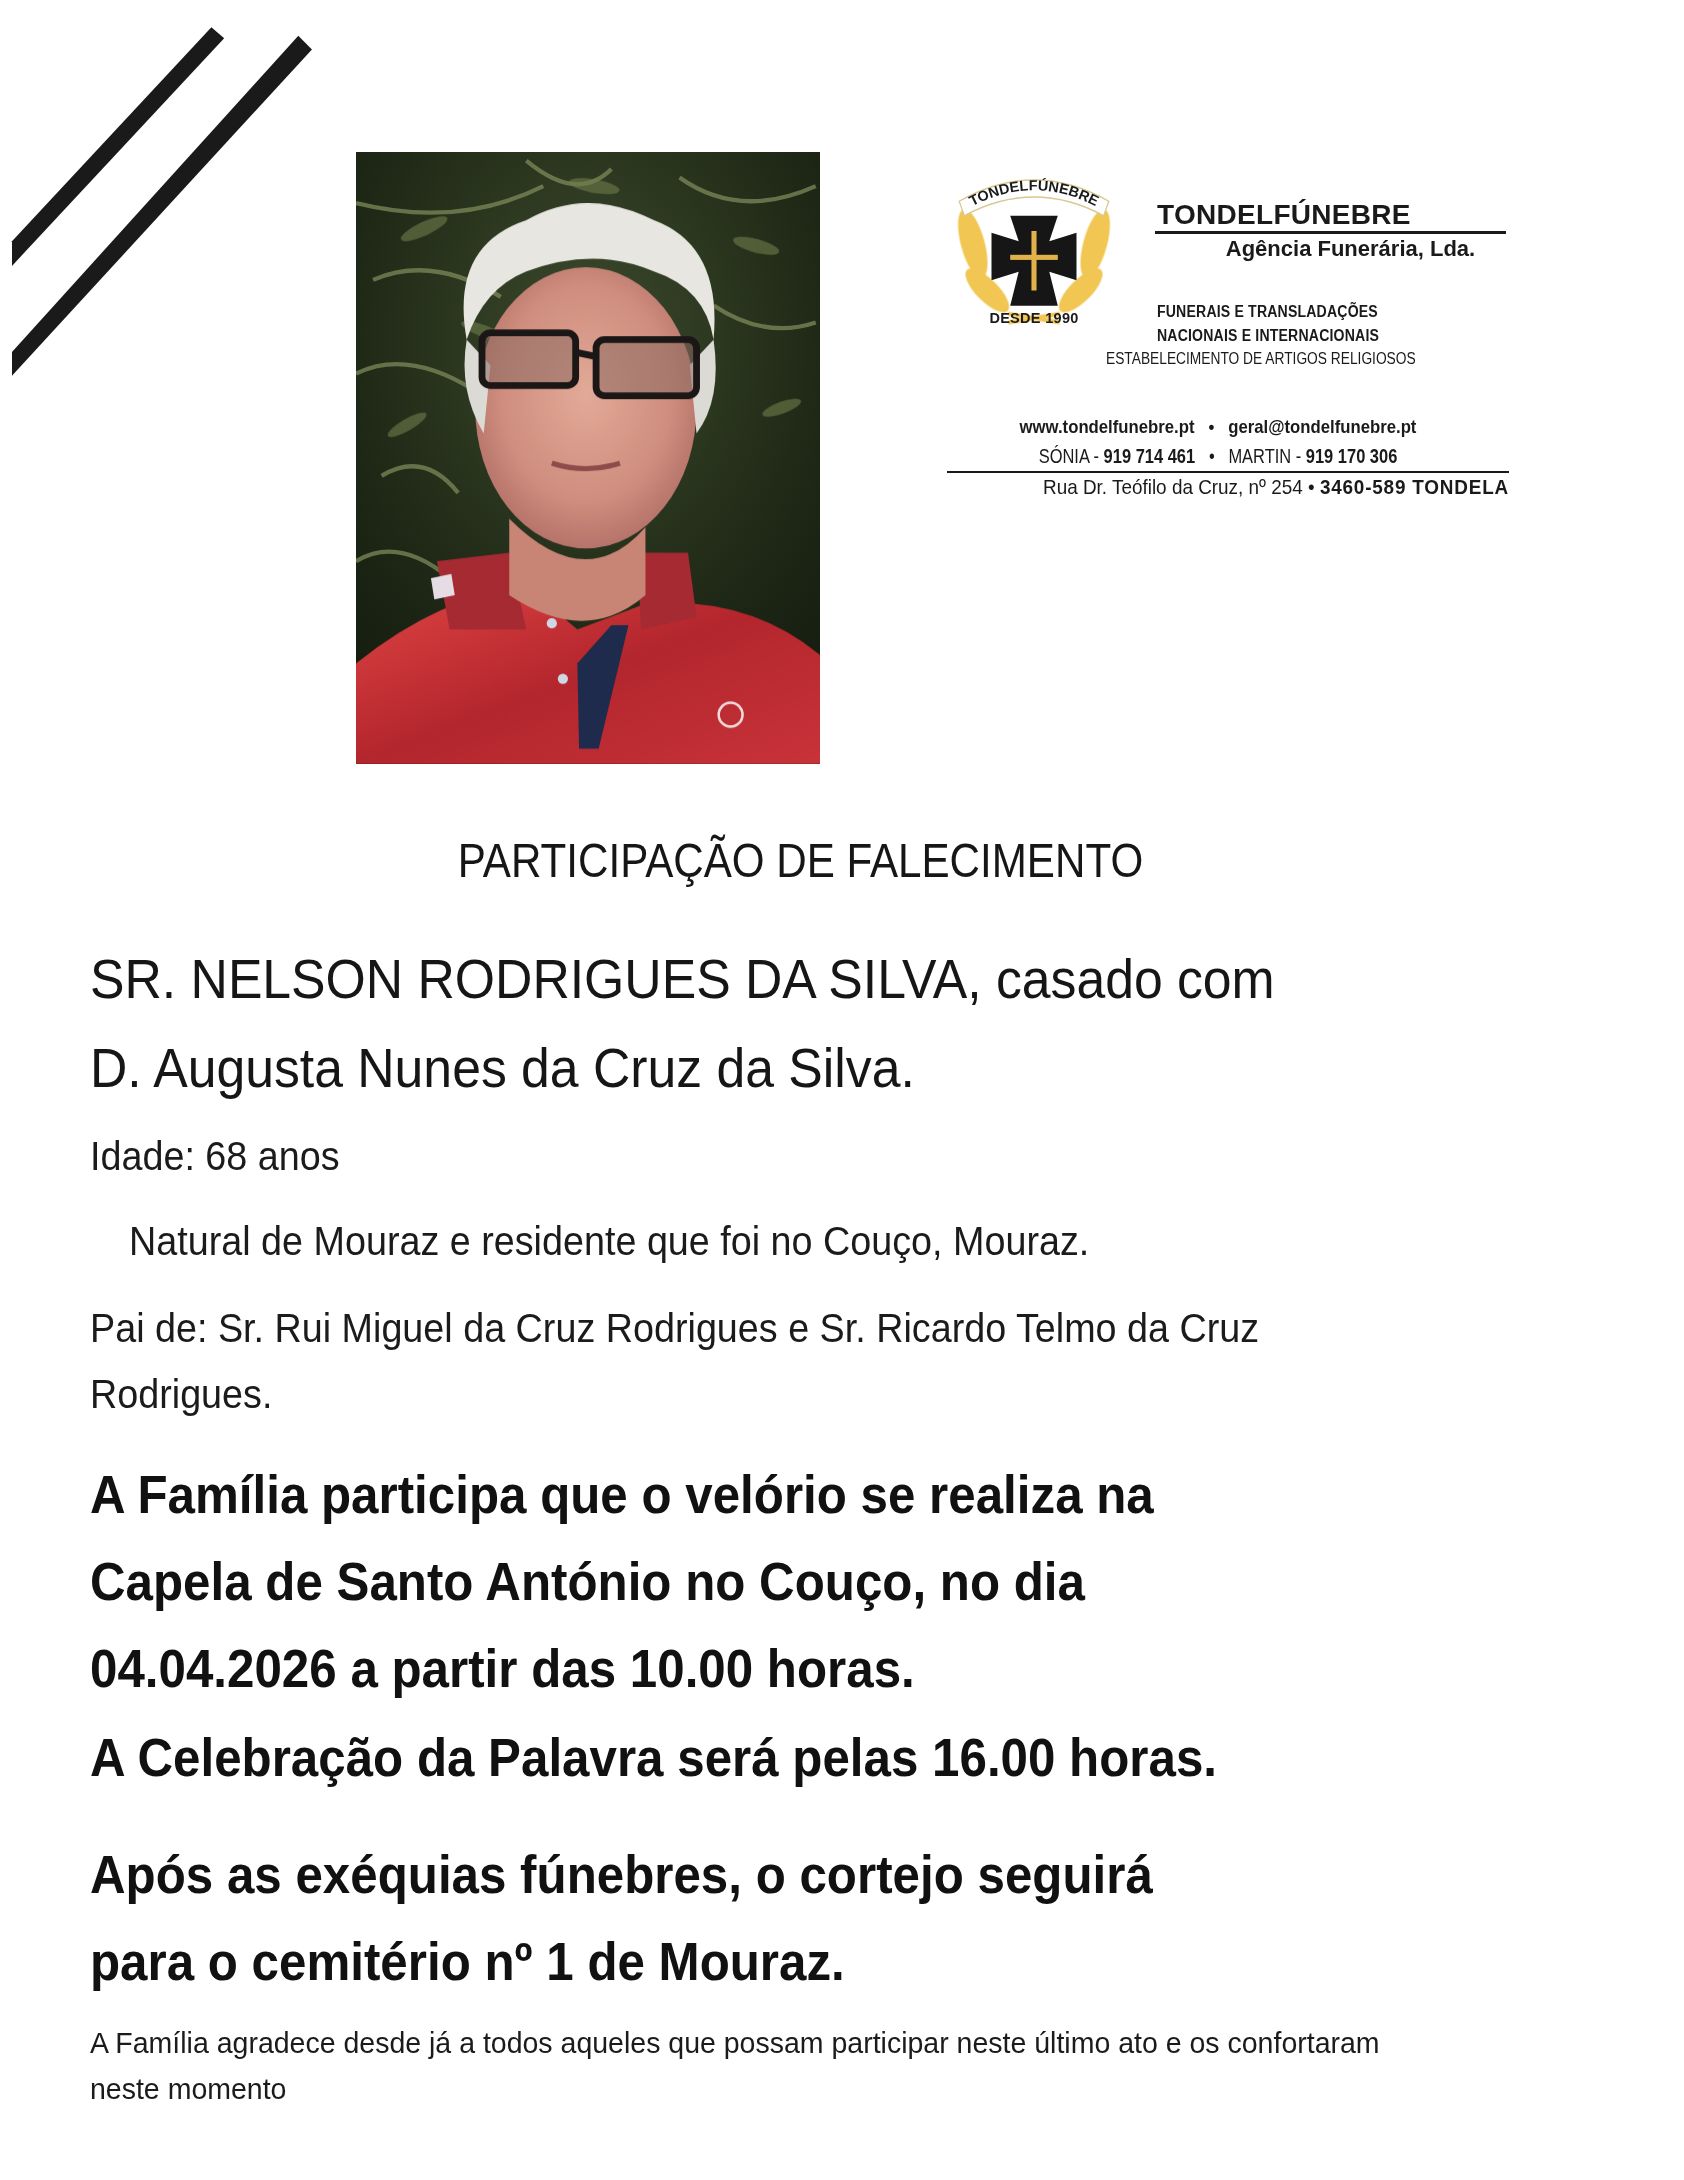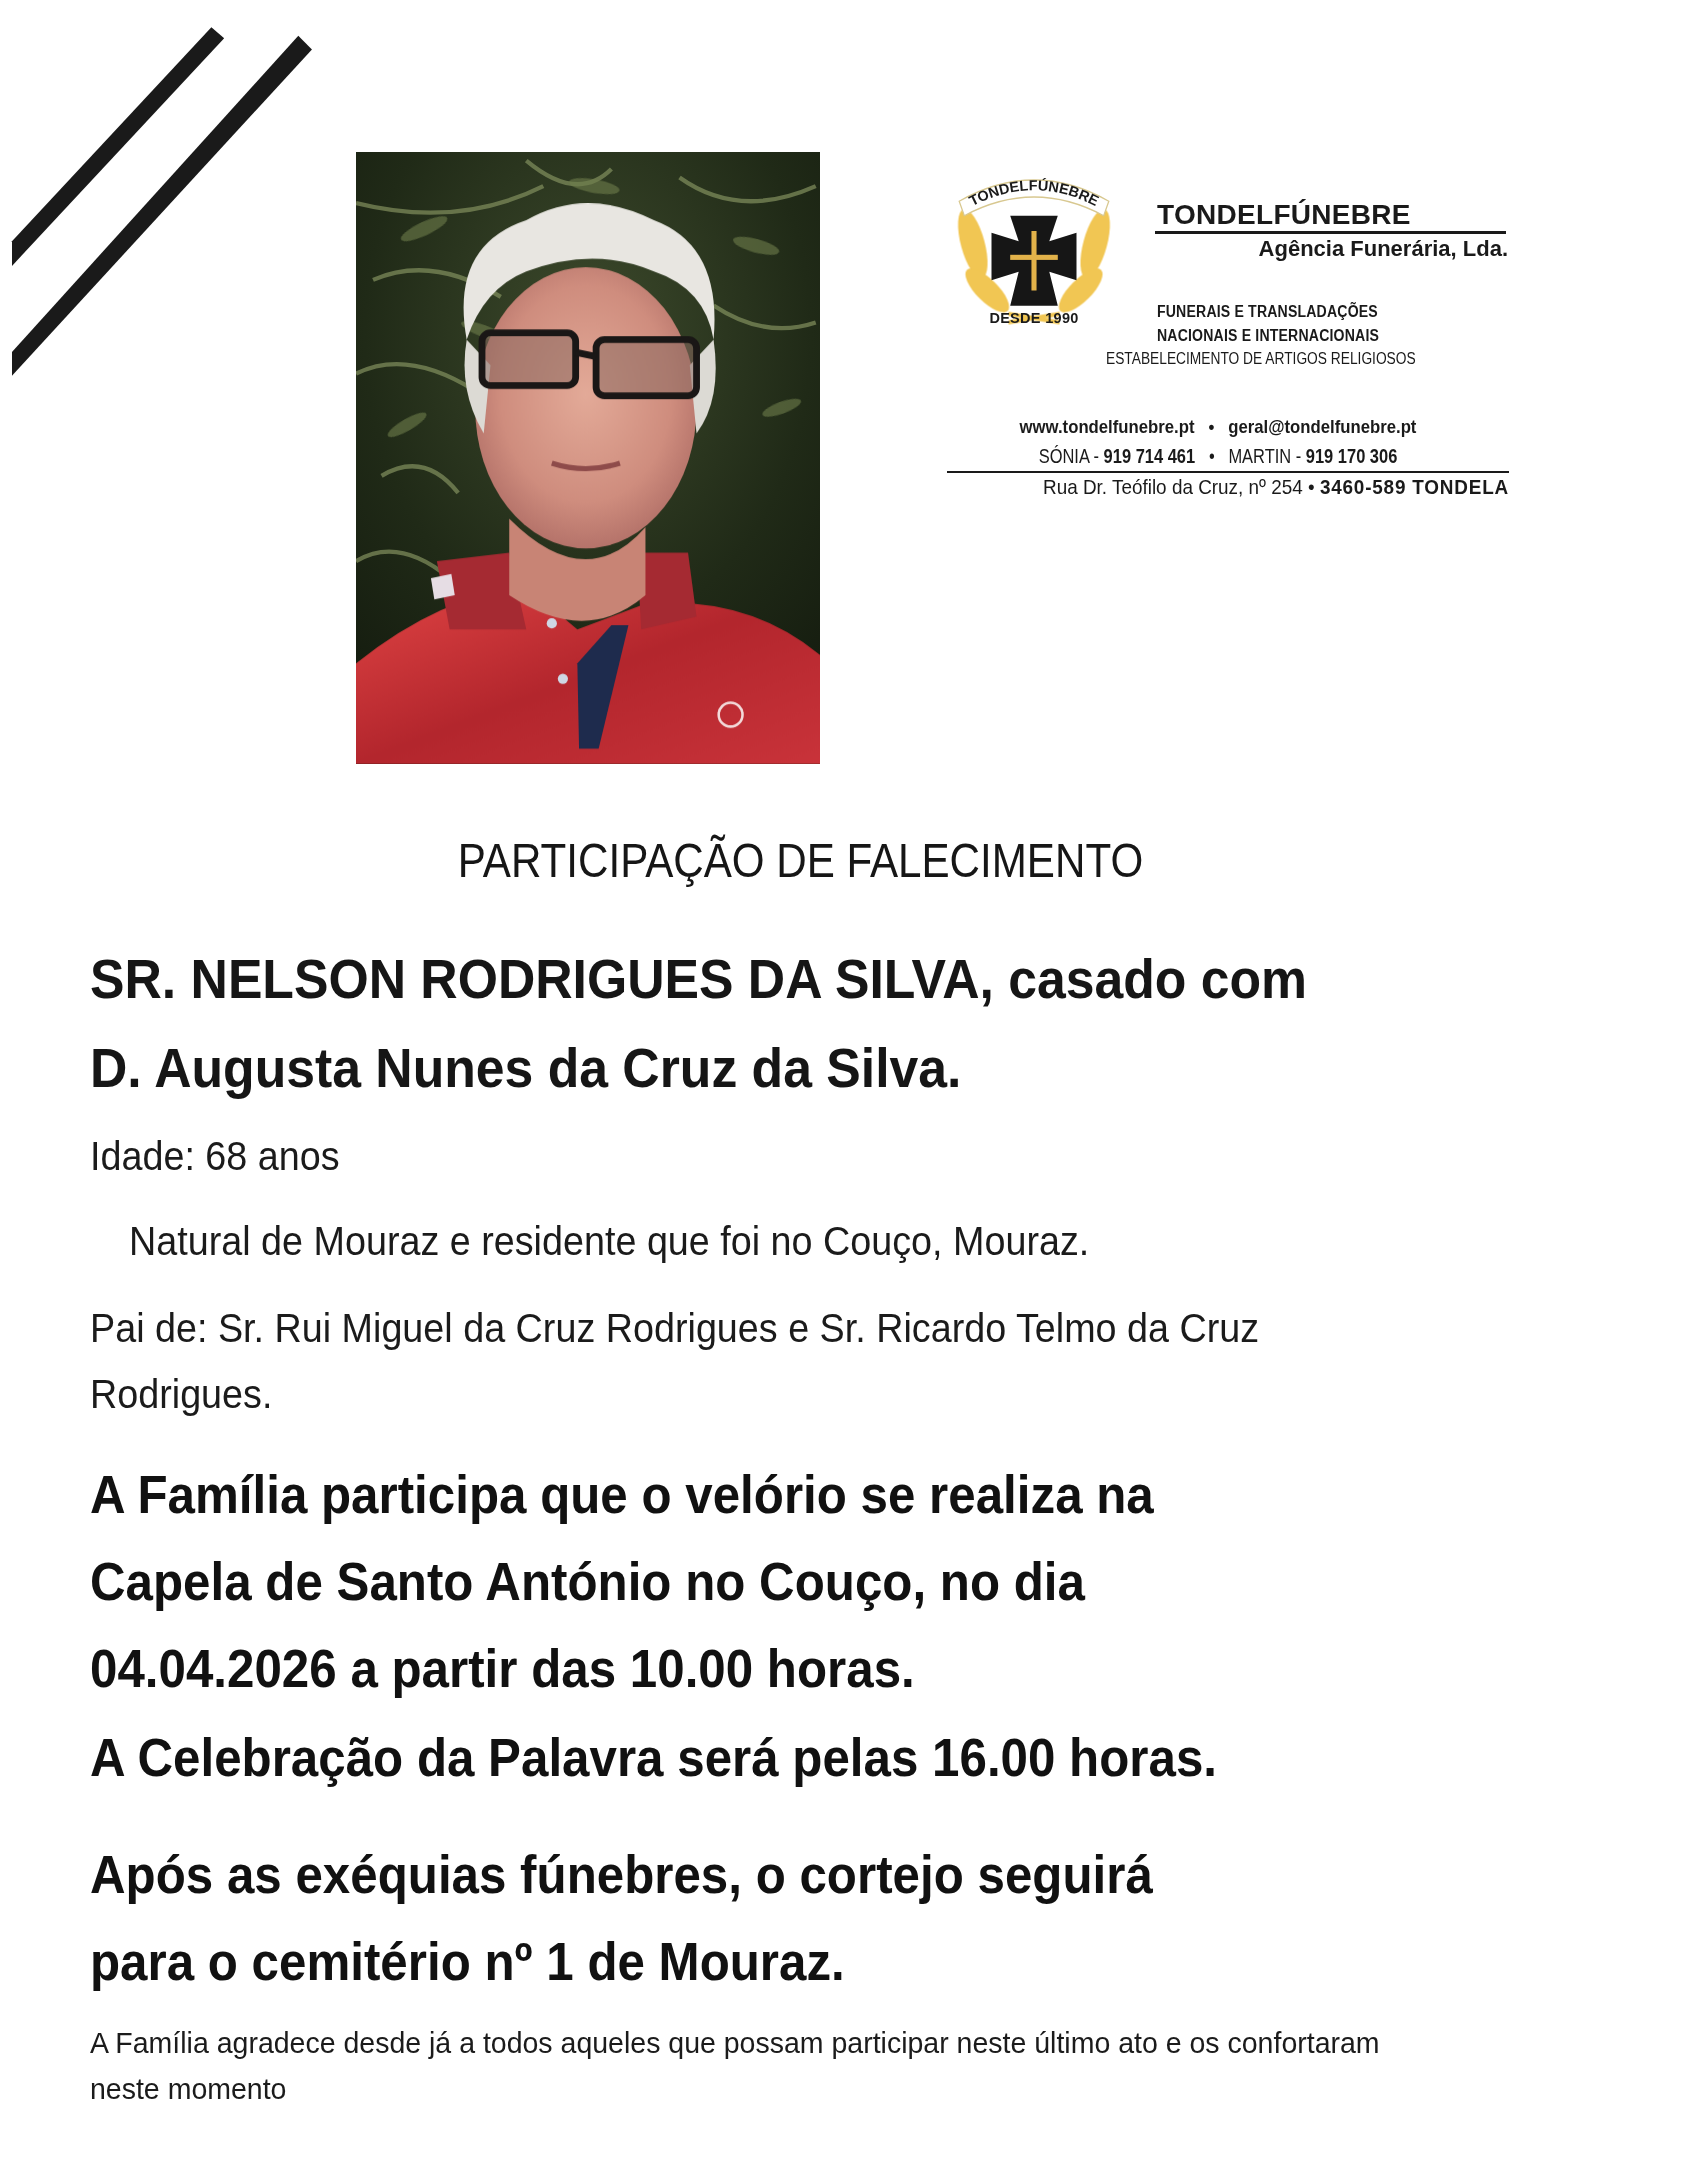--- a/index.html
+++ b/index.html
@@ -20,21 +20,21 @@
     .logo-since {
       position: absolute; left: 0px; top: 157px; width: 194px; text-align: center;
       font-size: 14.5px; font-weight: bold; letter-spacing: 0.3px; color: #1a1a1a;
     }
     .agency-name {
       position: absolute; left: 220px; top: 46px; font-size: 28px; font-weight: bold;
       color: #1a1a1a; letter-spacing: 0.3px;
     }
     .agency-rule1 { position: absolute; left: 218px; top: 78px; width: 351px; height: 2.6px; background: #1a1a1a; }
     .agency-subtitle {
-      position: absolute; left: 256px; top: 83px; width: 315px; text-align: right;
+      position: absolute; left: 256px; top: 83px; width: 315px; text-align: center;
       font-size: 22px; font-weight: bold; color: #1a1a1a;
     }
     .agency-service1, .agency-service2 {
       position: absolute; left: 220px; font-size: 16px; font-weight: bold; color: #1a1a1a;
       transform: scaleX(0.88); transform-origin: left center; letter-spacing: 0.2px;
     }
     .agency-service1 { top: 150px; }
     .agency-service2 { top: 174px; }
     .agency-shop {
       position: absolute; left: 169px; top: 197px; font-size: 16px; color: #1a1a1a;
@@ -58,21 +58,21 @@
     }
     .agency-address .bold { font-weight: bold; letter-spacing: 0.9px; }
 
     .doc-title {
       position: absolute; left: 0; width: 1601px; top: 832px; text-align: center;
       font-size: 49px; font-weight: normal; color: #161616;
       transform: scaleX(0.86); transform-origin: center center; white-space: nowrap;
     }
     .deceased {
       position: absolute; left: 90px; top: 935px; width: 1499px;
-      font-size: 55px; font-weight: bold; line-height: 89px; color: #161616;
+      font-size: 55px; font-weight: normal; line-height: 89px; color: #161616;
     }
     .deceased span { display: block; white-space: nowrap; transform: scaleX(0.94); transform-origin: left center; }
 
     .info { position: absolute; left: 90px; width: 1499px; font-size: 41px; color: #1b1b1b; line-height: 66px; }
     .info span { display: block; white-space: nowrap; transform: scaleX(0.92); transform-origin: left center; }
     .info-age { top: 1123px; }
     .info-origin { top: 1208px; margin-left: 39px; }
     .info-children { top: 1295px; }
 
     .event { position: absolute; left: 90px; width: 1499px; font-size: 53px; font-weight: bold; color: #111111; line-height: 87px; }

